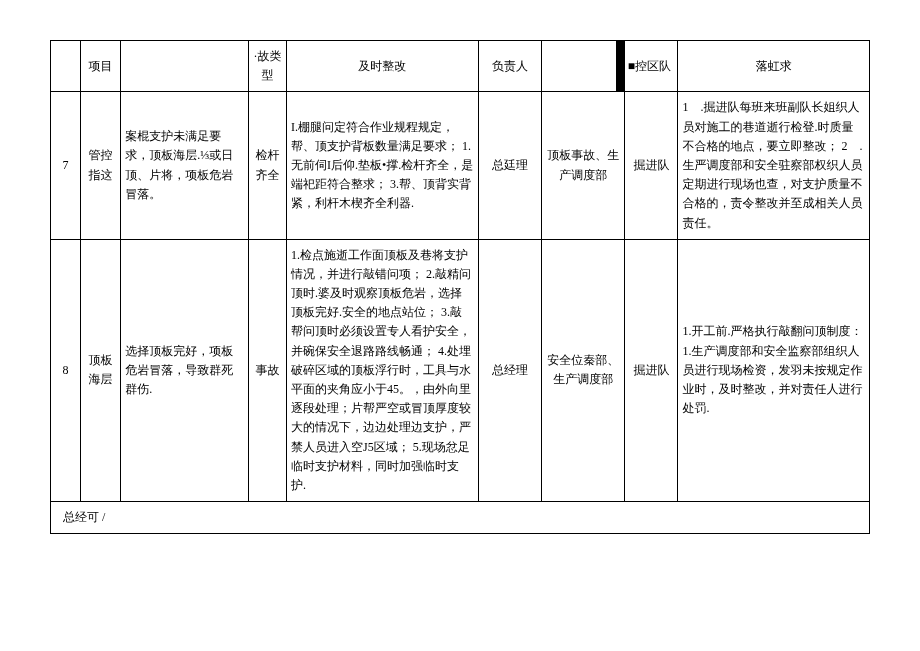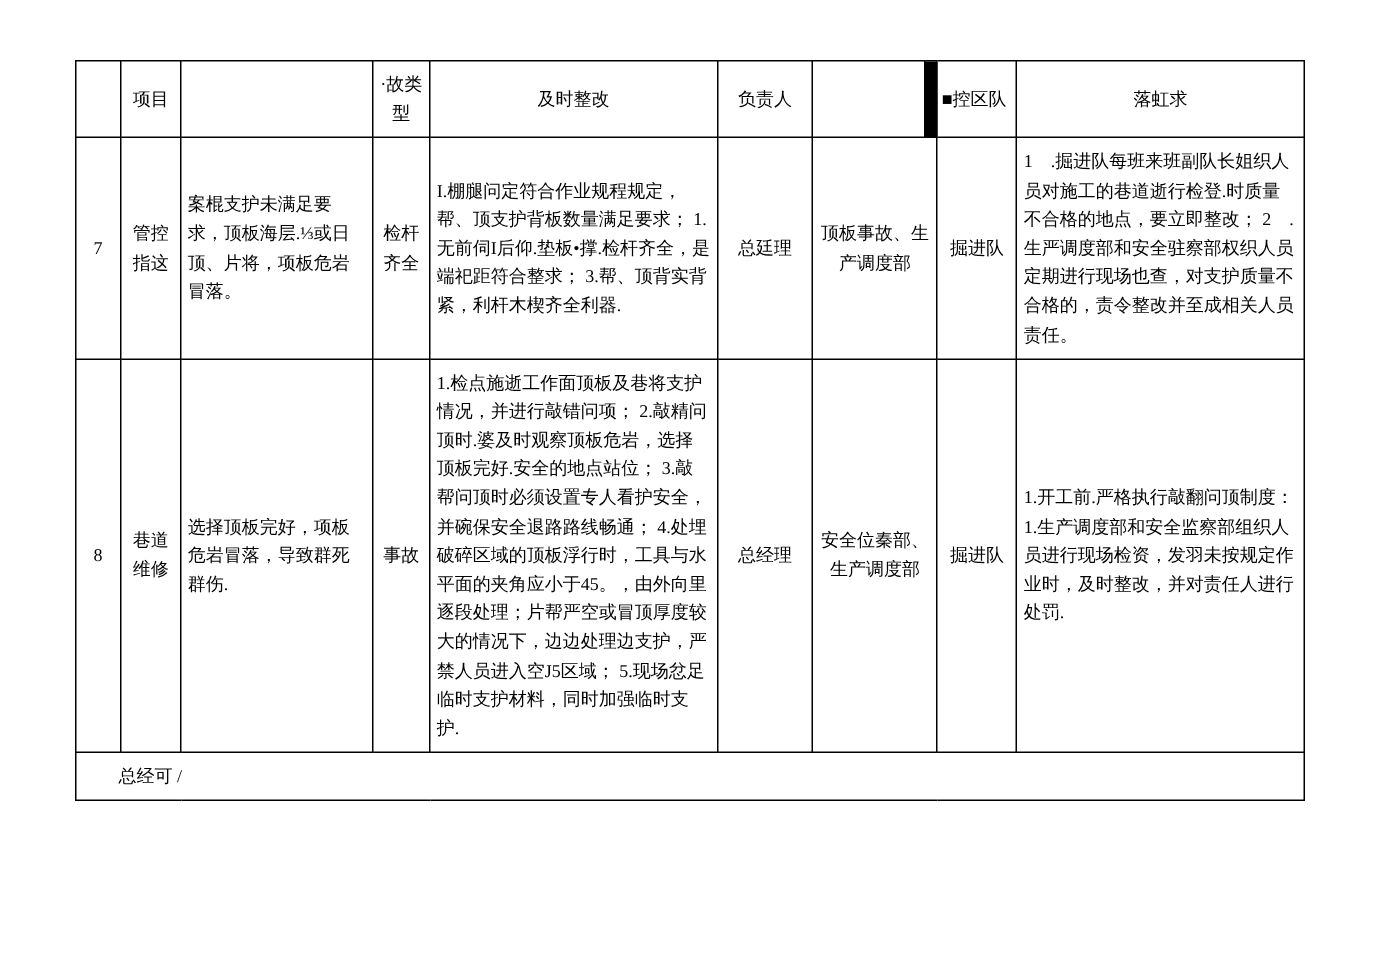--- a/index.html
+++ b/index.html
@@ -52,21 +52,21 @@
       padding-left: 0px;
     }
     td.left-text {
       text-align: left;
     }
     td.center-text {
       text-align: center;
     }
     .footer-row td {
       text-align: left;
-      padding-left: 28px;
+      padding-left: 12px;
     }
   </style>
 </head>
 <body>
 
 <table>
   <colgroup>
     <col class="col-num">
     <col class="col-proj">
     <col class="col-blank">
@@ -102,21 +102,21 @@
 1.无前伺I后仰.垫板•撑.检杆齐全，是端祀距符合整求；
 3.帮、顶背实背紧，利杆木楔齐全利器.</td>
       <td class="center-text">总廷理</td>
       <td class="center-text" colspan="2">顶板事故、生产调度部</td>
       <td class="center-text">掘进队</td>
       <td class="left-text">1　.掘进队每班来班副队长姐织人员对施工的巷道逝行检登.时质量不合格的地点，要立即整改；
 2　.生严调度部和安全驻察部权织人员定期进行现场也查，对支护质量不合格的，责令整改并至成相关人员责任。</td>
     </tr>
     <tr>
       <td class="center-text">8</td>
-      <td class="center-text">巷道维修</td>
+      <td class="center-text">顶板海层</td>
       <td class="left-text">选择顶板完好，项板危岩冒落，导致群死群伤.</td>
       <td class="center-text">事故</td>
       <td class="left-text">1.检点施逝工作面顶板及巷将支护情况，并进行敲错问项；
 2.敲精问顶时.婆及时观察顶板危岩，选择顶板完好.安全的地点站位；
 3.敲帮问顶时必须设置专人看护安全，并碗保安全退路路线畅通；
 4.处埋破碎区域的顶板浮行时，工具与水平面的夹角应小于45。，由外向里逐段处理；片帮严空或冒顶厚度较大的情况下，边边处理边支护，严禁人员进入空J5区域；
 5.现场忿足临时支护材料，同时加强临时支护.</td>
       <td class="center-text">总经理</td>
       <td class="center-text" colspan="2">安全位秦部、生产调度部</td>
       <td class="center-text">掘进队</td>

